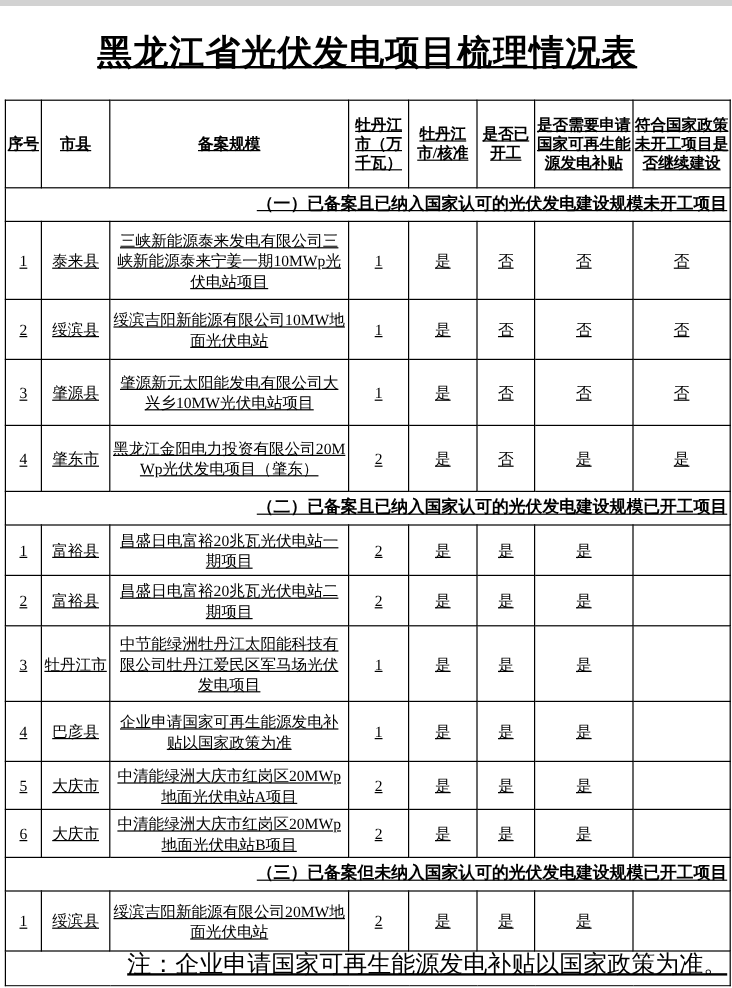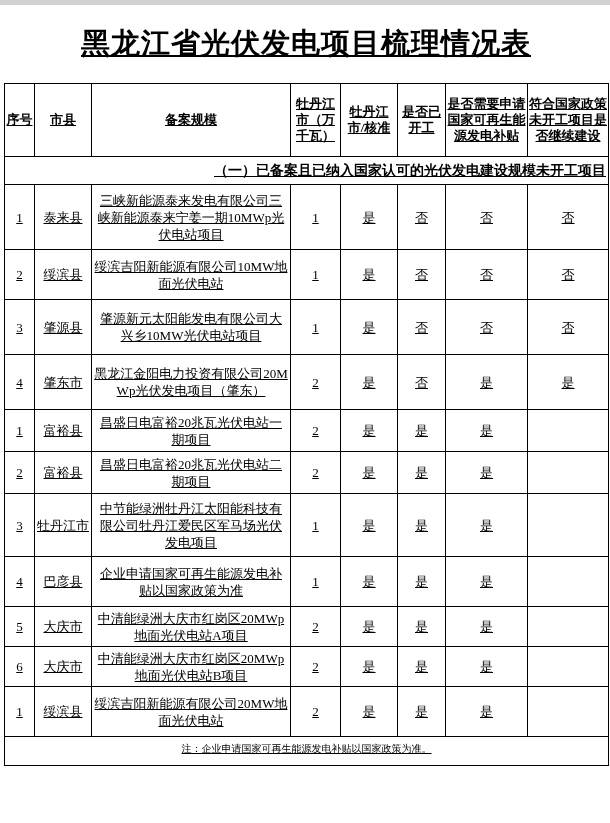--- a/index.html
+++ b/index.html
@@ -63,22 +63,22 @@
   td.project {
     text-align: left;
   }
   tr.section-row { height: 28px; }
   tr.section-row td {
     font-size: 14px;
     font-weight: bold;
     text-align: right;
   }
   tfoot td.note-cell {
-    text-align: center;
-    font-size: 10px;
+    text-align: right;
+    font-size: 20px;
     padding: 3px 2px 8px 2px;
     word-break: normal;
     white-space: nowrap;
   }
   tfoot tr { height: 26px; }
 </style>
 </head>
 <body>
 
 <div class="top-edge"></div>
@@ -146,20 +146,23 @@
         <tr style="height: 55px;">
           <td>4</td>
           <td>肇东市</td>
           <td class="project">黑龙江金阳电力投资有限公司20MWp光伏发电项目（肇东）</td>
           <td>2</td>
           <td>是</td>
           <td>否</td>
           <td>是</td>
           <td>是</td>
         </tr>
+        <tr class="section-row">
+          <td colspan="8">（二）已备案且已纳入国家认可的光伏发电建设规模已开工项目</td>
+        </tr>
         <tr style="height: 42px;">
           <td>1</td>
           <td>富裕县</td>
           <td class="project">昌盛日电富裕20兆瓦光伏电站一期项目</td>
           <td>2</td>
           <td>是</td>
           <td>是</td>
           <td>是</td>
           <td></td>
         </tr>
@@ -205,20 +208,23 @@
         </tr>
         <tr style="height: 40px;">
           <td>6</td>
           <td>大庆市</td>
           <td class="project">中清能绿洲大庆市红岗区20MWp地面光伏电站B项目</td>
           <td>2</td>
           <td>是</td>
           <td>是</td>
           <td>是</td>
           <td></td>
+        </tr>
+        <tr class="section-row">
+          <td colspan="8">（三）已备案但未纳入国家认可的光伏发电建设规模已开工项目</td>
         </tr>
         <tr style="height: 50px;">
           <td>1</td>
           <td>绥滨县</td>
           <td class="project">绥滨吉阳新能源有限公司20MW地面光伏电站</td>
           <td>2</td>
           <td>是</td>
           <td>是</td>
           <td>是</td>
           <td></td>

